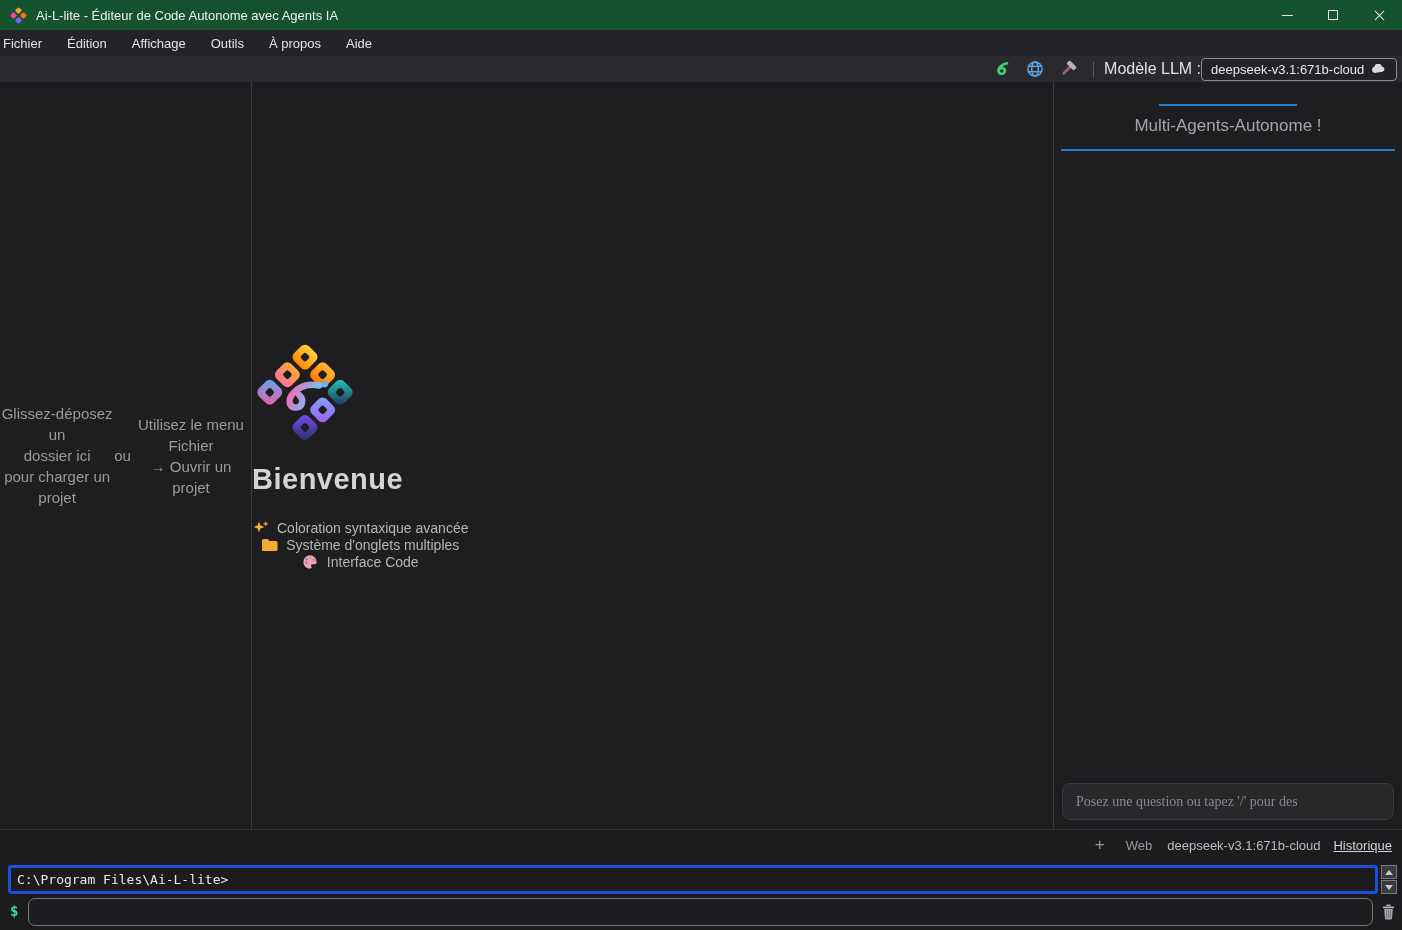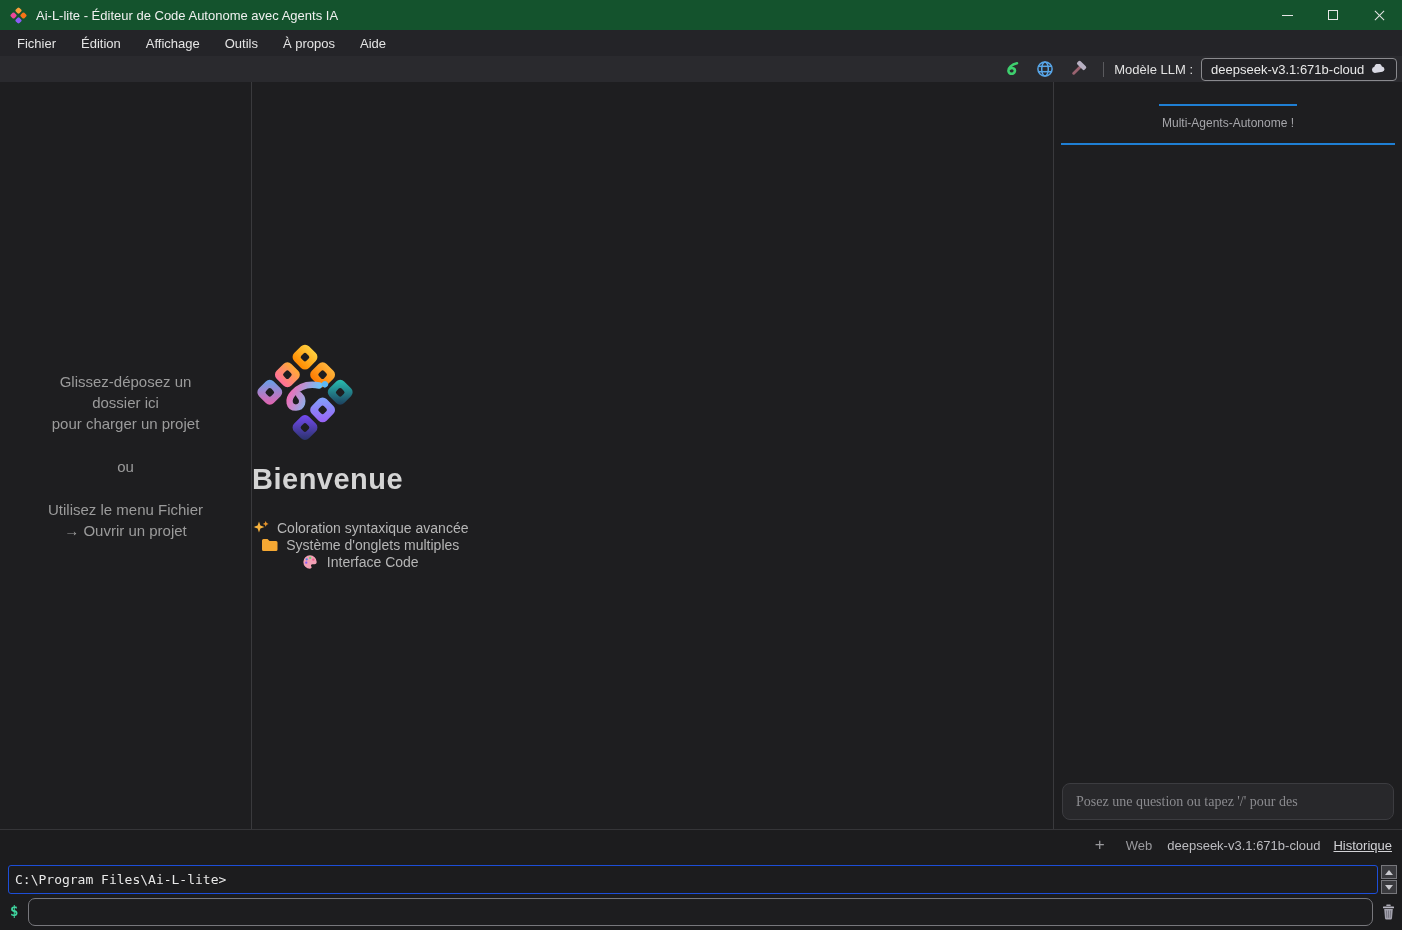--- a/index.html
+++ b/index.html
@@ -17,66 +17,66 @@
   .win-controls { position:absolute; right:0; top:0; height:30px; display:flex; }
   .win-btn { width:46px; height:30px; display:flex; align-items:center; justify-content:center; cursor:default; }
   .min-glyph { width:11px; height:1px; background:#e6e6e6; }
   .max-glyph { width:10px; height:10px; border:1px solid #e6e6e6; }
   .close-glyph { position:relative; width:13px; height:13px; }
   .close-glyph i { position:absolute; left:0; top:6px; width:13px; height:1px; background:#e6e6e6; display:block; }
   .close-glyph i:first-child { transform:rotate(45deg); }
   .close-glyph i:last-child  { transform:rotate(-45deg); }
   
   .menubar { position:absolute; left:0; top:30px; width:100%; height:26px;
-    background:#242428; display:flex; align-items:center; padding-left:14px; gap:19px; }
+    background:#242428; display:flex; align-items:center; gap:19px; }
   .menu-item { font-size:13px; color:#e4e4e4; padding:2px 3px; }
   
   .toolbar { position:absolute; left:0; top:56px; width:100%; height:26px;
     background:#2a2a2e; display:flex; align-items:center; justify-content:flex-end; padding-right:5px; }
   .tb-icon { width:20px; height:20px; display:flex; align-items:center; justify-content:center; margin-right:13px; }
   .tb-sep { width:1px; height:15px; background:#5a5a5e; margin:0 10px 0 2px; }
-  .llm-label { font-size:13px; color:#e2e2e2; margin-right:8px; }
+  .llm-label { font-size:16px; color:#e2e2e2; }
   .llm-combo { width:196px; height:23px; background:#232327; border:1px solid #8a8a8e;
     border-radius:4px; display:flex; align-items:center; padding:0 9px; }
   .llm-combo .model-text { font-size:13px; color:#e8e8e8; white-space:nowrap; }
   .llm-combo svg { margin-left:7px; flex:0 0 auto; }
   
   .main { position:absolute; left:0; top:82px; width:100%; height:747px; display:flex; }
   .left-panel { width:252px; height:100%; border-right:1px solid #3a3a3d;
-    display:flex; flex-direction:column; align-items:center; justify-content:center;
+    display:flex; flex-direction:row; align-items:center; justify-content:center;
     text-align:center; color:#9b9b9b; font-size:15px; line-height:21px; }
   .left-panel .block { margin:11px 0; }
   .center-panel { flex:1; height:100%; display:flex; flex-direction:column;
     align-items:flex-start; justify-content:center; }
   .logo { margin-bottom:16px; }
   .welcome-title { font-size:29px; font-weight:bold; color:#d4d4d4; letter-spacing:0.5px; margin-bottom:24px; }
   .features { display:flex; flex-direction:column; align-items:center; gap:0; }
   .feature { display:flex; align-items:center; gap:8px; font-size:14px; color:#b6b6b6; }
   .feature .fi { width:17px; height:17px; display:flex; align-items:center; justify-content:center; }
   .right-panel { width:349px; height:100%; border-left:1px solid #3a3a3d;
     display:flex; flex-direction:column; padding-top:13px; }
   .agent-title { text-align:center; font-size:20px; font-weight:bold; color:#ececec; }
   .agent-underline { width:138px; height:2px; background:#1f7fd4; margin:9px auto 0; }
-  .agent-subtitle { text-align:center; font-size:12px; color:#a6a6aa; margin-top:10px; }
+  .agent-subtitle { text-align:center; font-size:17px; color:#a6a6aa; margin-top:10px; }
   .agent-divider { height:2px; background:#1f7fd4; margin:13px 7px 0; }
   .agent-spacer { flex:1; }
   .chat-input { margin:0 8px 9px; height:37px; background:#28282b; border:1px solid #3c3c40;
     border-radius:8px; padding:0 13px; color:#cccccc; font-size:14px;
     font-family:Liberation Serif, serif; outline:none; }
   .chat-input::placeholder { color:#8a8a8e; }
   
   .bottombar { position:absolute; left:0; top:829px; width:100%; height:101px;
     background:#1c1c1e; border-top:1px solid #353538; }
   .agent-row { position:absolute; right:10px; top:4px; height:22px; display:flex; align-items:center; }
   .plus-btn { font-size:17px; color:#9a9a9e; margin-right:21px; }
   .web-btn { font-size:13px; color:#9a9a9e; margin-right:15px; }
   .model-status { font-size:13px; color:#bcbcc0; margin-right:13px; }
   .history-link { font-size:13px; color:#d2d2d6; text-decoration:underline; }
   .term-output { position:absolute; left:8px; top:35px; width:1370px; height:29px;
-    border:1px solid #1d4ed8; border-radius:3px; display:flex; align-items:center; padding-left:6px;
+    border:3px solid #1d4ed8; border-radius:3px; display:flex; align-items:center; padding-left:6px;
     font-family:"DejaVu Sans Mono", monospace; font-size:13px; color:#e8e8e8; background:#1c1c1e; }
   .scroll-col { position:absolute; right:5px; top:35px; display:flex; flex-direction:column; gap:1px; }
   .scroll-btn { width:16px; height:14px; background:#3a3a3e; border:1px solid #77777c;
     display:flex; align-items:center; justify-content:center; }
   .tri-up { width:0; height:0; border-left:4px solid transparent; border-right:4px solid transparent; border-bottom:5px solid #c9c9ce; }
   .tri-down { width:0; height:0; border-left:4px solid transparent; border-right:4px solid transparent; border-top:5px solid #c9c9ce; }
   .term-input-row { position:absolute; left:0; top:68px; width:100%; height:29px; }
   .dollar { position:absolute; left:10px; top:5px; color:#3fd6a0; font-weight:bold;
     font-family:"DejaVu Sans Mono", monospace; font-size:14px; }
   .term-input { position:absolute; left:28px; top:0; width:1345px; height:28px;

